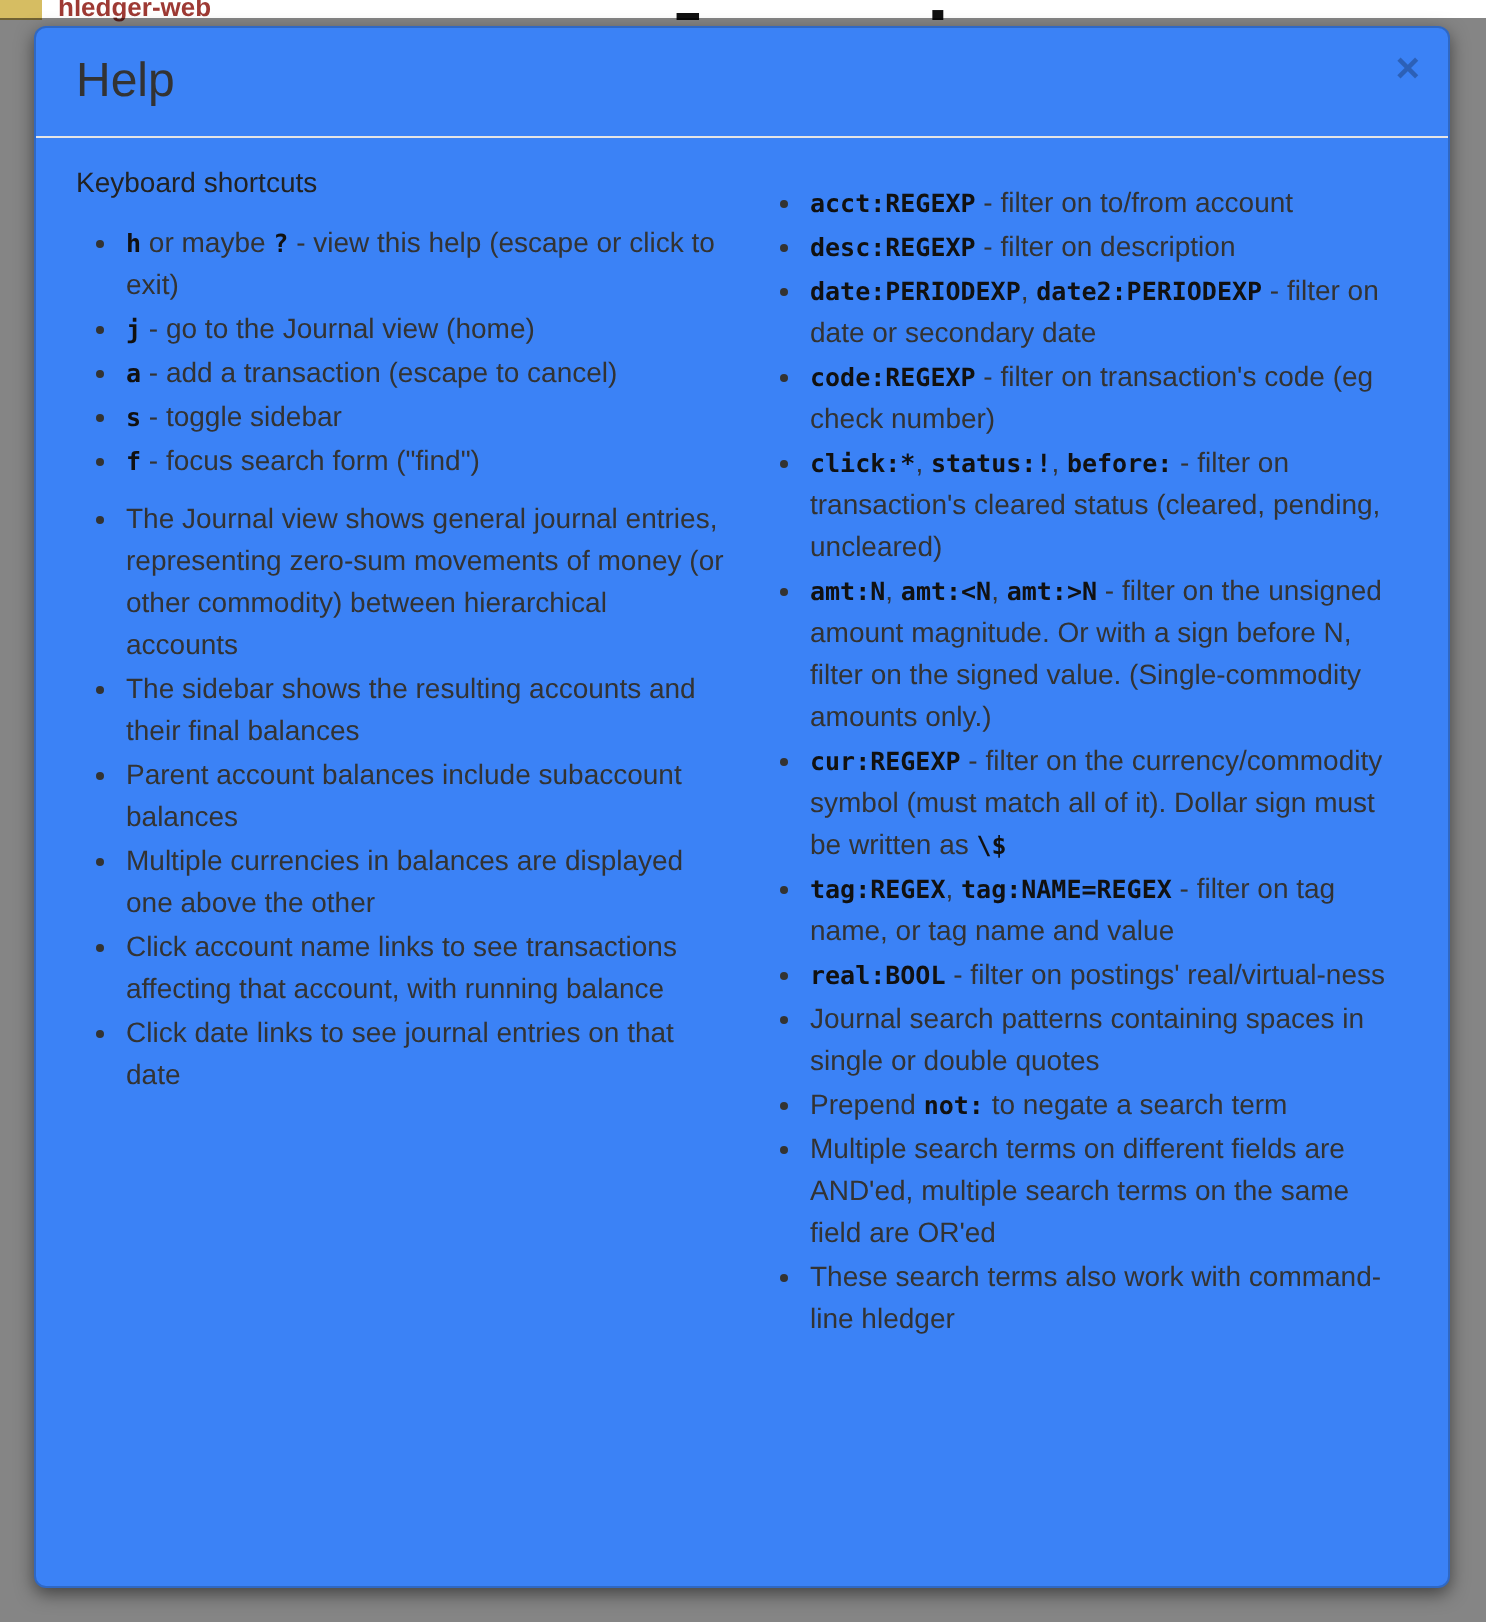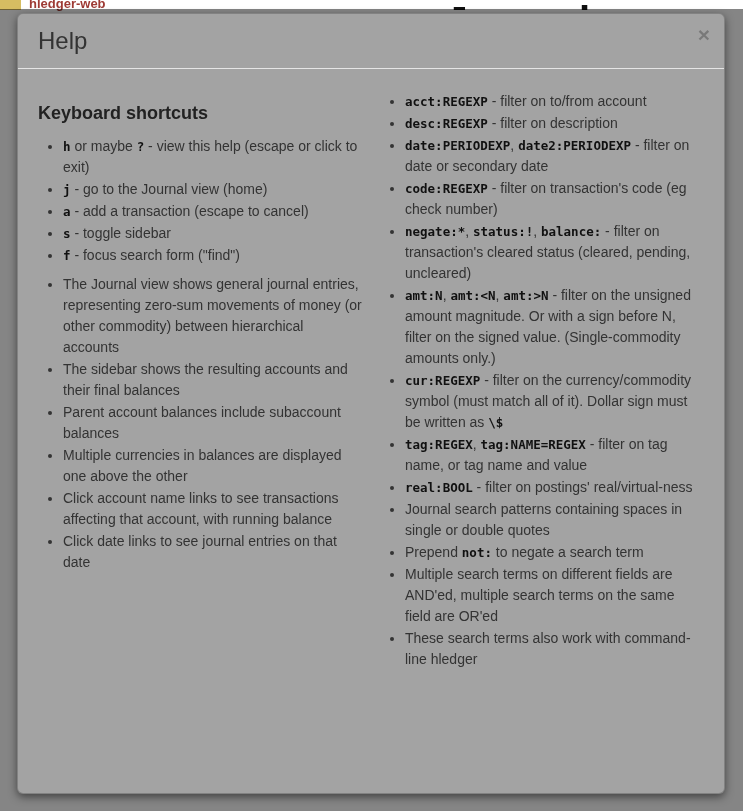--- a/index.html
+++ b/index.html
@@ -3,45 +3,45 @@
 <meta charset="utf-8">
 <style>
   html,body{margin:0;padding:0;}
   body{
     width:743px;height:811px;overflow:hidden;position:relative;
     background:#fff;color:#333;
     font-family:"Liberation Sans","DejaVu Sans",sans-serif;
     -webkit-font-smoothing:antialiased;
   }
   
-  .page-behind{position:absolute;top:0;left:0;right:0;height:14px;background:#fff;text-align:right;}
+  .page-behind{position:absolute;top:0;left:0;right:0;height:14px;background:#fff;}
   .tan-box{position:absolute;left:0;top:0;width:21px;height:10px;background:#d6bd62;}
   .brand{position:absolute;left:29px;top:-4px;font-size:13px;font-weight:700;color:#9e3a34;text-decoration:none;}
   .page-heading{
     position:absolute;left:330px;top:0;height:10px;width:260px;overflow:hidden;
     font-size:40px;font-weight:700;color:#111;line-height:1.05;white-space:nowrap;
   }
   
   .backdrop{position:absolute;left:0;right:0;top:9px;bottom:0;background:rgba(0,0,0,0.48);}
   
   .modal{
     position:absolute;left:17px;top:13px;width:708px;height:781px;box-sizing:border-box;
-    background:#a3a3a3;border:1px solid rgba(0,0,0,0.2);border-radius:6px;
+    background:#3b82f6;border:1px solid rgba(0,0,0,0.2);border-radius:6px;
     box-shadow:0 3px 9px rgba(0,0,0,0.5);overflow:hidden;
   }
   .modal-header{position:relative;padding:13px 20px 12px;border-bottom:1px solid #e5e5e5;}
   .modal-title{margin:0;font-size:24px;font-weight:400;color:#333;line-height:1.2;}
   .close-btn{
     position:absolute;right:14px;top:10px;background:none;border:0;padding:0;cursor:pointer;
     font-size:21px;font-weight:700;color:#000;opacity:0.25;line-height:1;
     font-family:"Liberation Sans",sans-serif;
   }
   .modal-body{padding:14px 20px 20px;display:flex;gap:18px;}
   .col{flex:1 1 0;min-width:0;}
-  .section-title{font-size:18px;font-weight:700;color:#222;margin:20px 0 12px;}
+  .section-title{font-size:14px;font-weight:400;color:#222;margin:0 0 12px;}
   .section-title.spaced{margin-top:27px;}
   ul.help-list{margin:8px 0 8px;padding-left:25px;font-size:14px;line-height:1.5;color:#333;}
   ul.help-list li{margin:0 0 1px;}
   code{
     font-family:"DejaVu Sans Mono","Liberation Mono",monospace;
     font-weight:700;font-size:12.5px;color:#111;
   }
 </style>
 </head>
 <body>
@@ -79,21 +79,21 @@
           <li>Click account name links to see transactions affecting that account, with running balance</li>
           <li>Click date links to see journal entries on that date</li>
         </ul>
     </div>
     <div class="col">
       <ul class="help-list">
           <li><code>acct:REGEXP</code> - filter on to/from account</li>
           <li><code>desc:REGEXP</code> - filter on description</li>
           <li><code>date:PERIODEXP</code>, <code>date2:PERIODEXP</code> - filter on date or secondary date</li>
           <li><code>code:REGEXP</code> - filter on transaction's code (eg check number)</li>
-          <li><code>negate:*</code>, <code>status:!</code>, <code>balance:</code> - filter on transaction's cleared status (cleared, pending, uncleared)</li>
+          <li><code>click:*</code>, <code>status:!</code>, <code>before:</code> - filter on transaction's cleared status (cleared, pending, uncleared)</li>
           <li><code>amt:N</code>, <code>amt:&lt;N</code>, <code>amt:&gt;N</code> - filter on the unsigned amount magnitude. Or with a sign before N, filter on the signed value. (Single-commodity amounts only.)</li>
           <li><code>cur:REGEXP</code> - filter on the currency/commodity symbol (must match all of it). Dollar sign must be written as <code>\$</code></li>
           <li><code>tag:REGEX</code>, <code>tag:NAME=REGEX</code> - filter on tag name, or tag name and value</li>
           <li><code>real:BOOL</code> - filter on postings' real/virtual-ness</li>
           <li>Journal search patterns containing spaces in single or double quotes</li>
           <li>Prepend <code>not:</code> to negate a search term</li>
           <li>Multiple search terms on different fields are AND'ed, multiple search terms on the same field are OR'ed</li>
           <li>These search terms also work with command-line hledger</li>
         </ul>
     </div>

